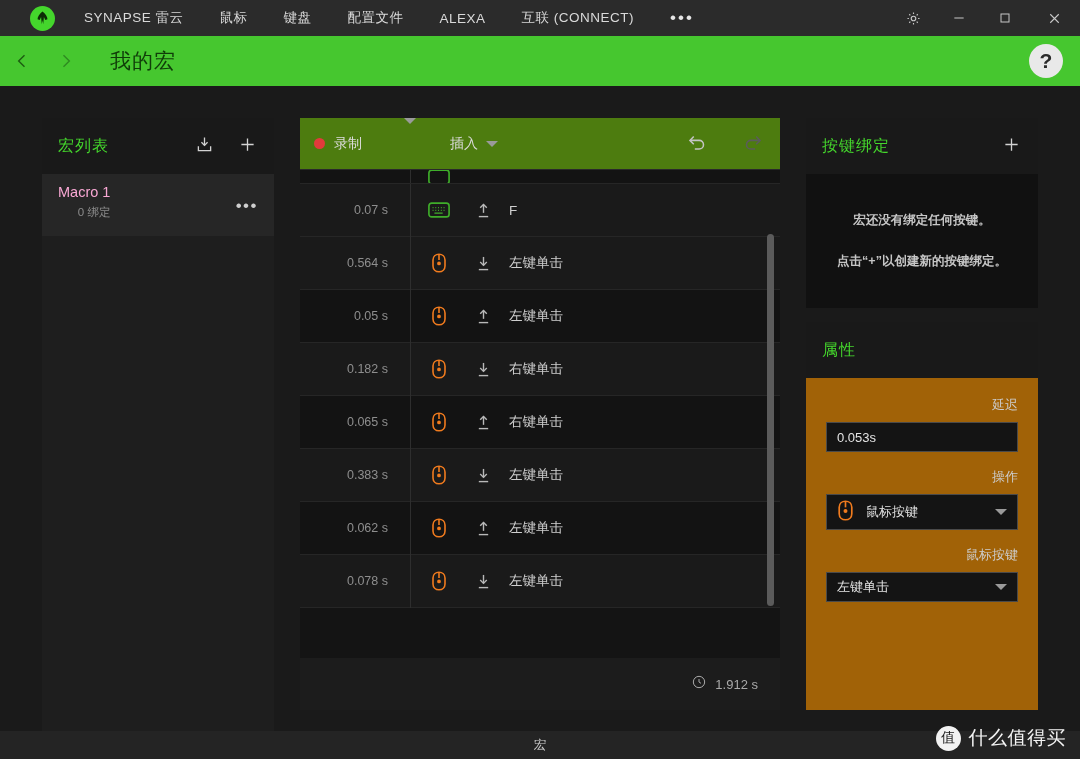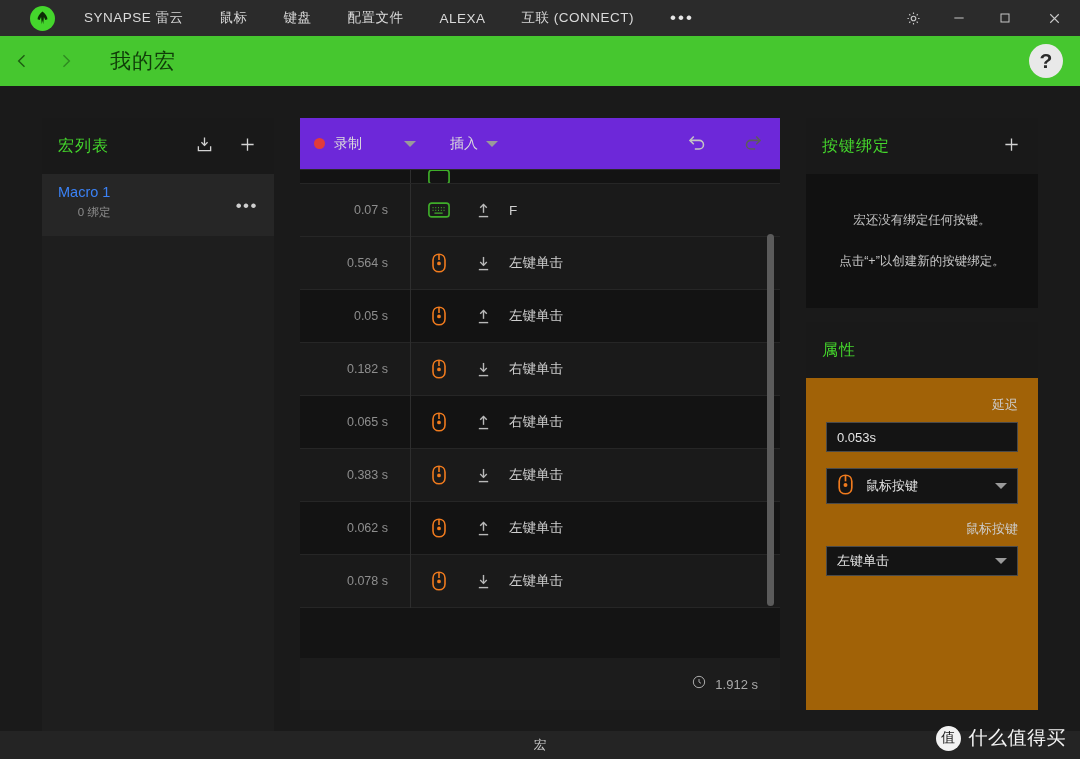--- a/index.html
+++ b/index.html
@@ -65,32 +65,32 @@
   .macro-list {
     position: absolute; left: 42px; top: 32px; width: 232px; height: 592px;
     background: #222222;
     text-align: right;
   }
   .macro-item {
     height: 62px; padding: 10px 16px 0 16px; display: flex; align-items: flex-start;
     background: #262626;
   }
   .macro-item-texts { display: flex; flex-direction: column; }
-  .macro-name { color: #3b82f6; font-size: 14.5px; margin-bottom: 5px; }
+  .macro-name { color: #f9a8d4; font-size: 14.5px; margin-bottom: 5px; }
   .macro-sub { color: #8c8c8c; font-size: 11.5px; }
   .dots { margin-left: auto; color: #cfcfcf; font-size: 17px; letter-spacing: 1.5px; padding-top:12px;}
   .macro-body { height: 530px; background: #1e1e1e; }
 
   
   .editor {
     position: absolute; left: 300px; top: 32px; width: 480px; height: 592px;
     background: #141414;
   }
   .editor-toolbar {
-    height: 52px; background: #6d28d9; display: flex; align-items: center;
+    height: 52px; background: #4d7c0f; display: flex; 
     padding: 0 14px; border-bottom: 1px solid #2a2a2a;
   }
   .rec-btn { display: flex; align-items: center; gap: 9px; color: #dcdcdc; font-size: 14px; }
   .rec-dot { width: 11px; height: 11px; border-radius: 50%; background: #e23b3b; }
   .caret {
     width: 0; height: 0; border-left: 6px solid transparent; border-right: 6px solid transparent;
     border-top: 6px solid #9a9a9a;
   }
   .tb-gap1 { width: 42px; }
   .tb-gap2 { width: 34px; }
@@ -126,21 +126,21 @@
     height: 52px; background: #1c1c1c; display: flex; align-items: center;
     justify-content: flex-end; padding-right: 22px; gap: 8px;
   }
   .total-time { color: #a9a9a9; font-size: 13px; }
 
   
   .right-col { position: absolute; left: 806px; top: 32px; width: 232px; }
   .bind-panel { background: #222222; height: 190px; }
   .bind-body {
     background: #111111; height: 134px; display: flex; flex-direction: column;
-    align-items: center; justify-content: center; gap: 24px;
+    align-items: center; justify-content: center; gap: 24px; font-weight: bold;
   }
   .bind-msg { color: #c6c6c6; font-size: 12.5px; text-align: center; }
   .props-panel { background: #222222; margin-top: 14px; height: 388px; }
   .props-body { background: #a16207; height: 332px; padding: 18px 20px 0 20px; text-align: right; }
   .field-label { color: #cdcdcd; font-size: 13px; margin-bottom: 8px; }
   .field-input {
     height: 30px; background: #141414; border: 1px solid #4a4a4a;
     color: #e3e3e3; font-size: 13px; display: flex; align-items: center;
     padding: 0 10px; margin-bottom: 16px;
   }
@@ -492,20 +492,21 @@
       </div>
 
       <div class="panel props-panel">
         <div class="panel-head">
           <div class="panel-title">属性</div>
         </div>
         <div class="props-body">
           <div class="field-label">延迟</div>
           <div class="field-input">0.053s</div>
 
+          <div class="field-label">操作</div>
           <div class="field-select">
             <span>
               <svg width="17" height="21" viewBox="0 0 16 20" fill="none" stroke="#f07b1e" stroke-width="1.6">
                 <path d="M8 1.2C4.6 1.2 2 3.6 2 7v6c0 3.4 2.6 5.8 6 5.8s6-2.4 6-5.8V7c0-3.4-2.6-5.8-6-5.8z"></path>
                 <path d="M8 1.6V7"></path>
                   <circle cx="8" cy="10.4" r="1.1" fill="#f07b1e"></circle>
               </svg>
             </span>
             <span>鼠标按键</span>
             <span class="sel-caret caret"></span>

